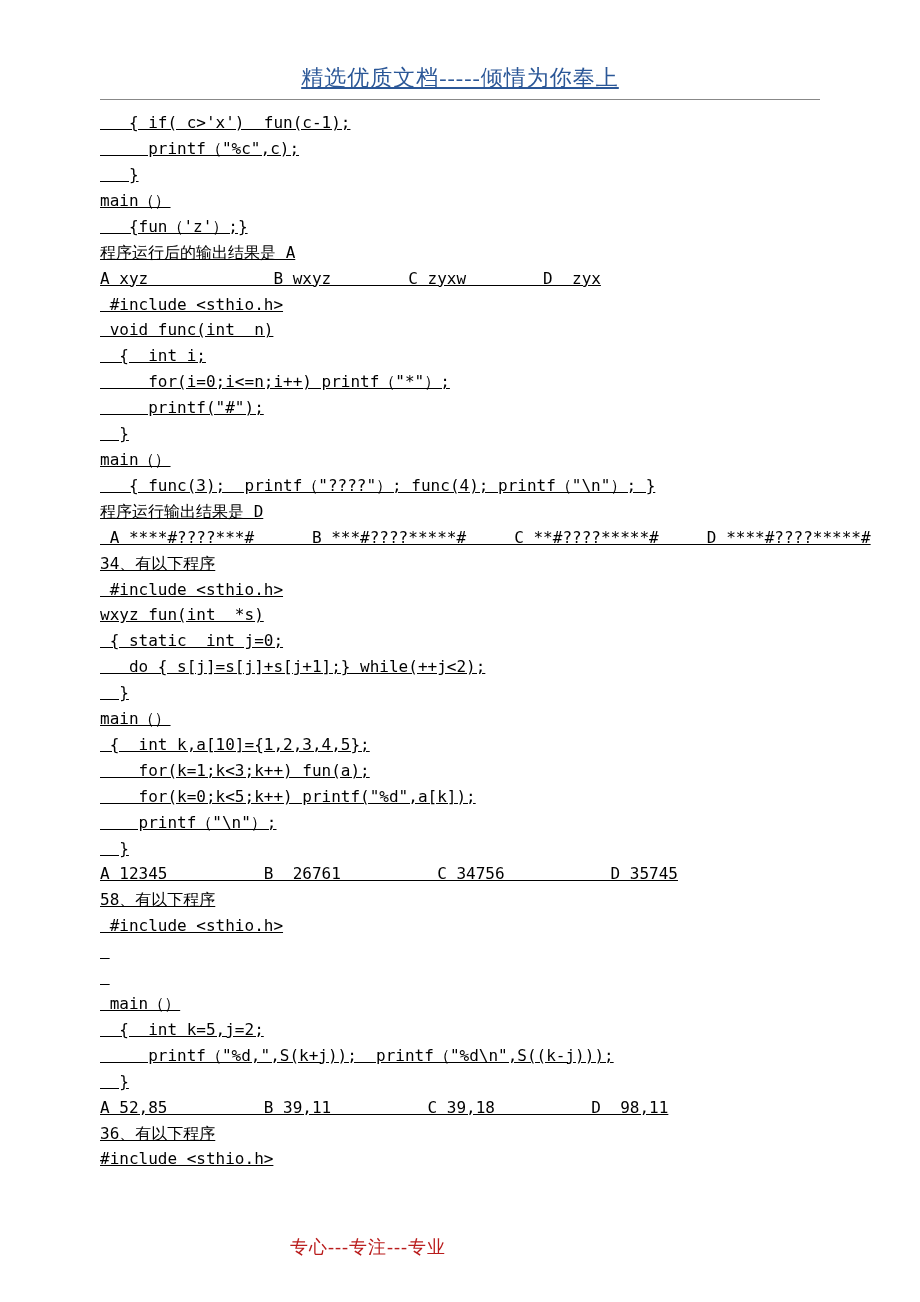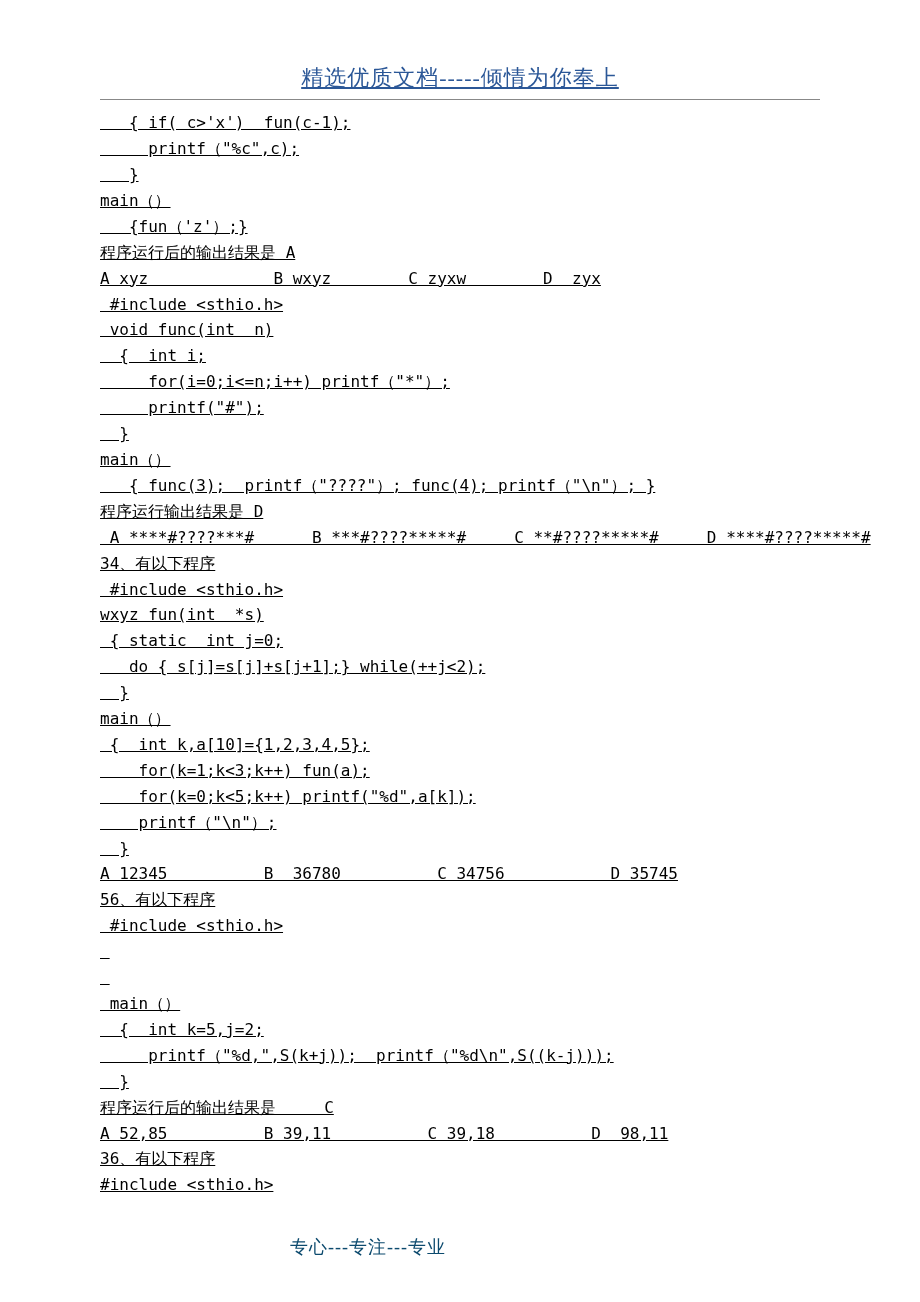--- a/index.html
+++ b/index.html
@@ -40,21 +40,21 @@
     font-size: 34px;
     vertical-align: baseline;
   }
   .footer {
     position: absolute;
     bottom: 40px;
     left: 0;
     width: 736px;
     text-align: center;
     font-size: 18px;
-    color: #0c4a6e;
+    color: #b91c1c;
     letter-spacing: 1px;
     font-family: Liberation Serif, serif;
   }
 </style>
 </head>
 <body>
 
 <div class="header">精选优质文档-----倾情为你奉上</div>
 <div class="header-line"></div>
 
@@ -81,28 +81,27 @@
   <p>wxyz fun(int  *s)</p>
   <p> { static  int j=0;</p>
   <p>   do { s[j]=s[j]+s[j+1];} while(++j&lt;2);</p>
   <p>  }</p>
   <p>main（）</p>
   <p> {  int k,a[10]={1,2,3,4,5};</p>
   <p>    for(k=1;k&lt;3;k++) fun(a);</p>
   <p>    for(k=0;k&lt;5;k++) printf("%d",a[k]);</p>
   <p>    printf（"\n"）;</p>
   <p>  }</p>
-  <p>A 12345          B  36780          C 34756           D 35745</p>
-  <p>56、有以下程序</p>
+  <p>A 12345          B  26761          C 34756           D 35745</p>
+  <p>58、有以下程序</p>
   <p> #include &lt;sthio.h&gt;</p>
   <p>&nbsp;</p>
   <p>&nbsp;</p>
   <p> main（）</p>
   <p>  {  int k=5,j=2;</p>
   <p>     printf（"%d,",S(k+j));  printf（"%d\n",S((k-j)));</p>
   <p>  }</p>
-  <p>程序运行后的输出结果是     C</p>
   <p>A 52,85          B 39,11          C 39,18          D  98,11</p>
   <p>36、有以下程序</p>
   <p>#include &lt;sthio.h&gt;</p>
 </div>
 
 <div class="footer">专心---专注---专业</div>
 
 </body></html>

